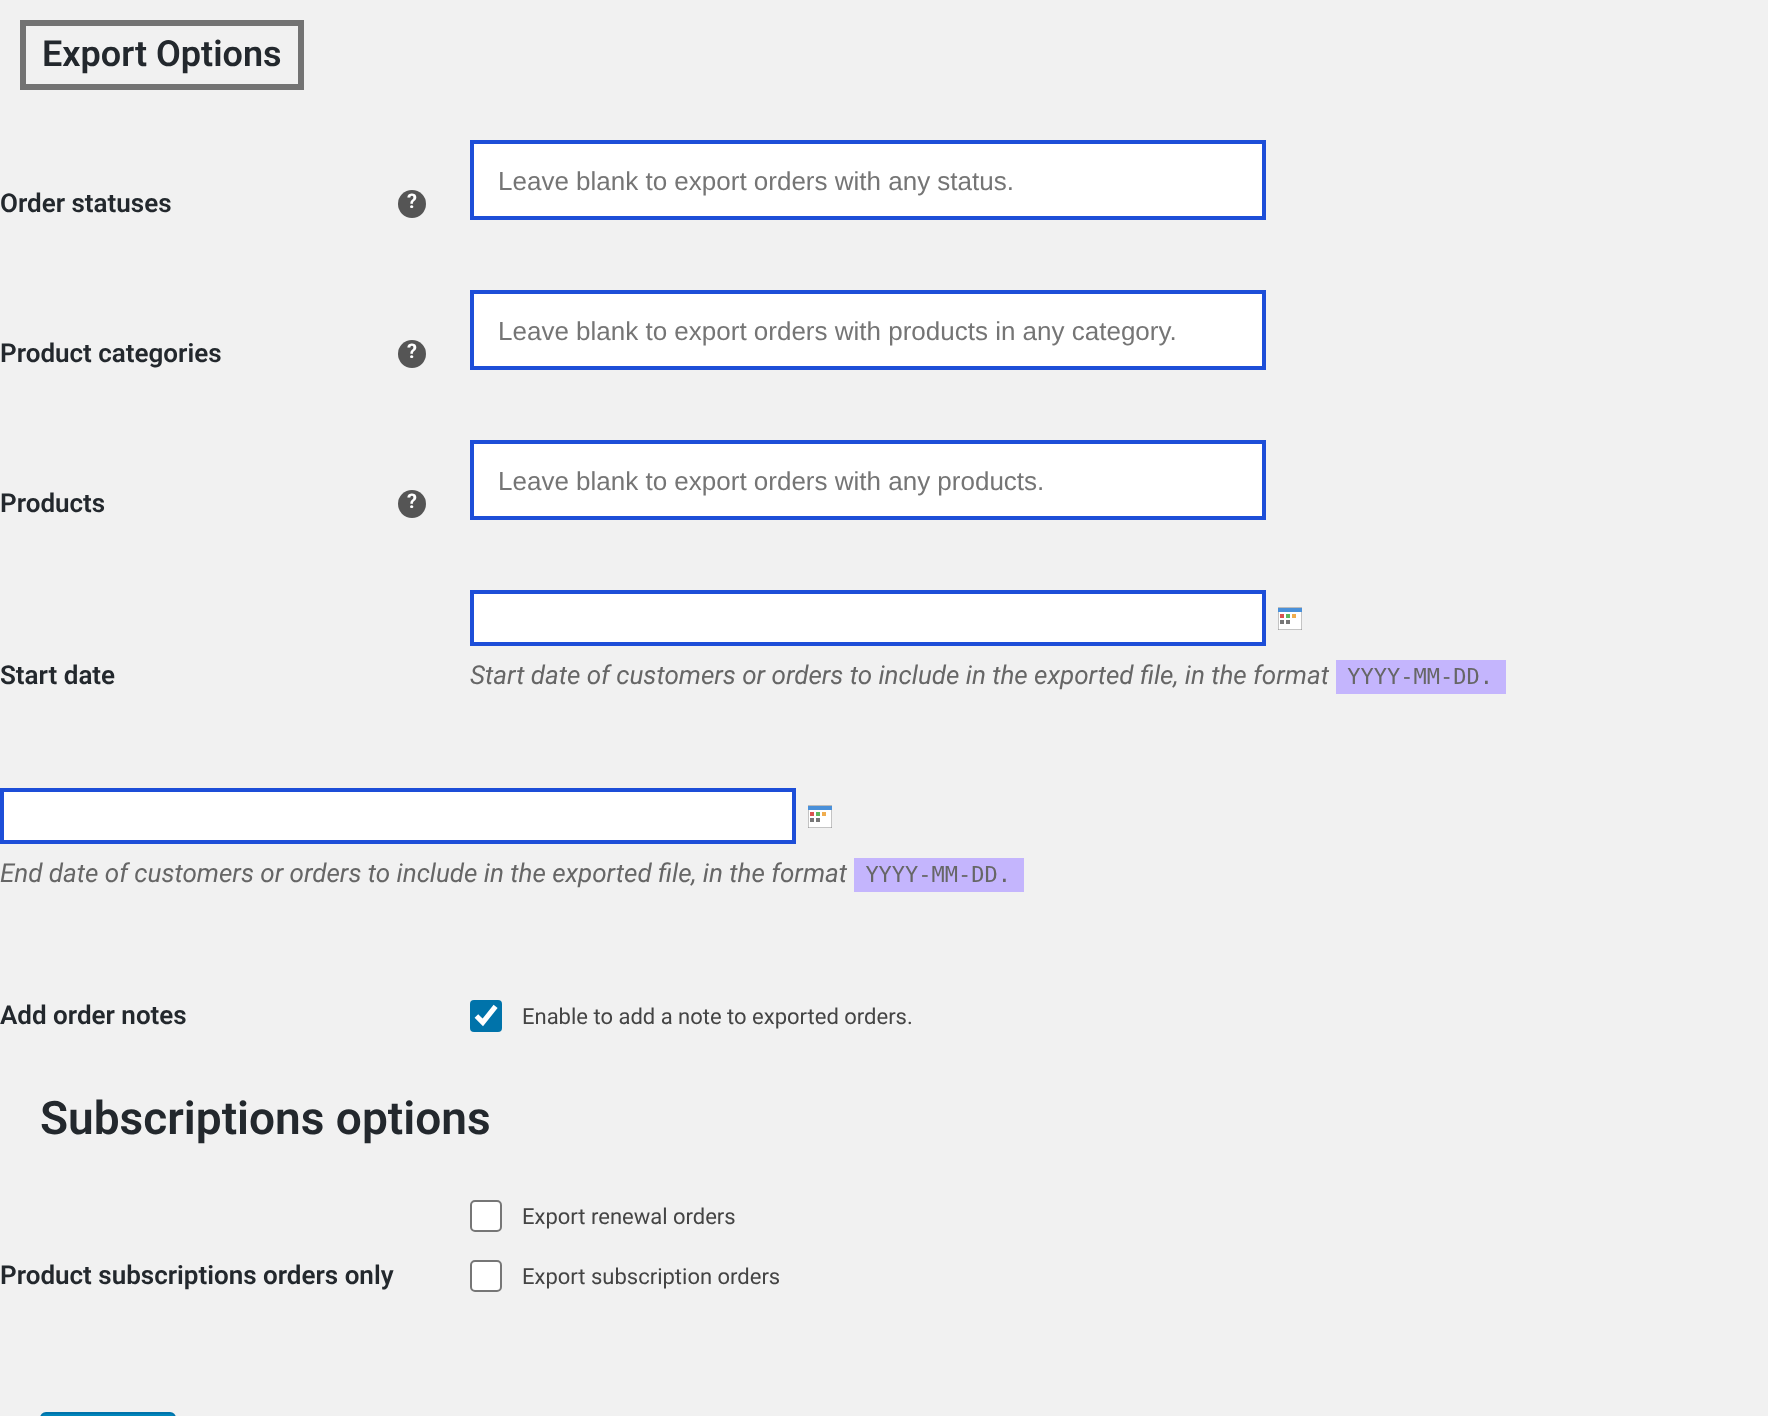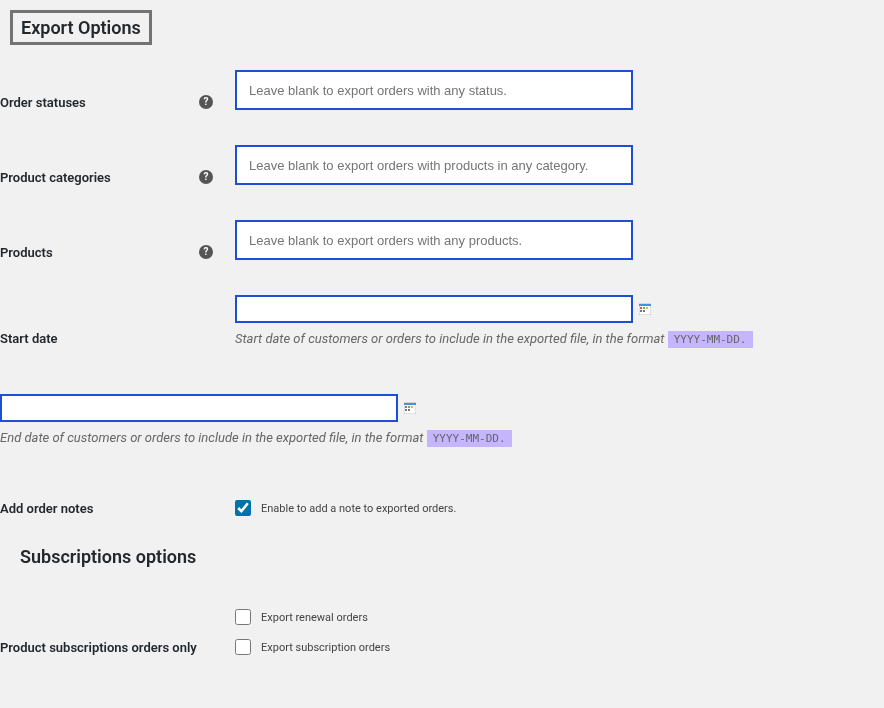--- a/index.html
+++ b/index.html
@@ -24,22 +24,22 @@
       color: #23282d;
       margin: 10px 0 25px 0;
     }
     .section-title.highlighted {
       display: inline-block;
       border: 3px solid #737373;
       padding: 4px 8px;
       margin-left: 10px;
     }
     .section-title.sub {
-      margin: 20px 0 40px 20px;
-      font-size: 18px;
+      margin: 20px 0 25px 20px;
+      font-size: 23px;
     }
     .form-row {
       display: flex;
       align-items: flex-end;
       margin-bottom: 35px;
     }
     .form-row.date-row {
       margin-bottom: 48px;
     }
     .form-row.compact {

